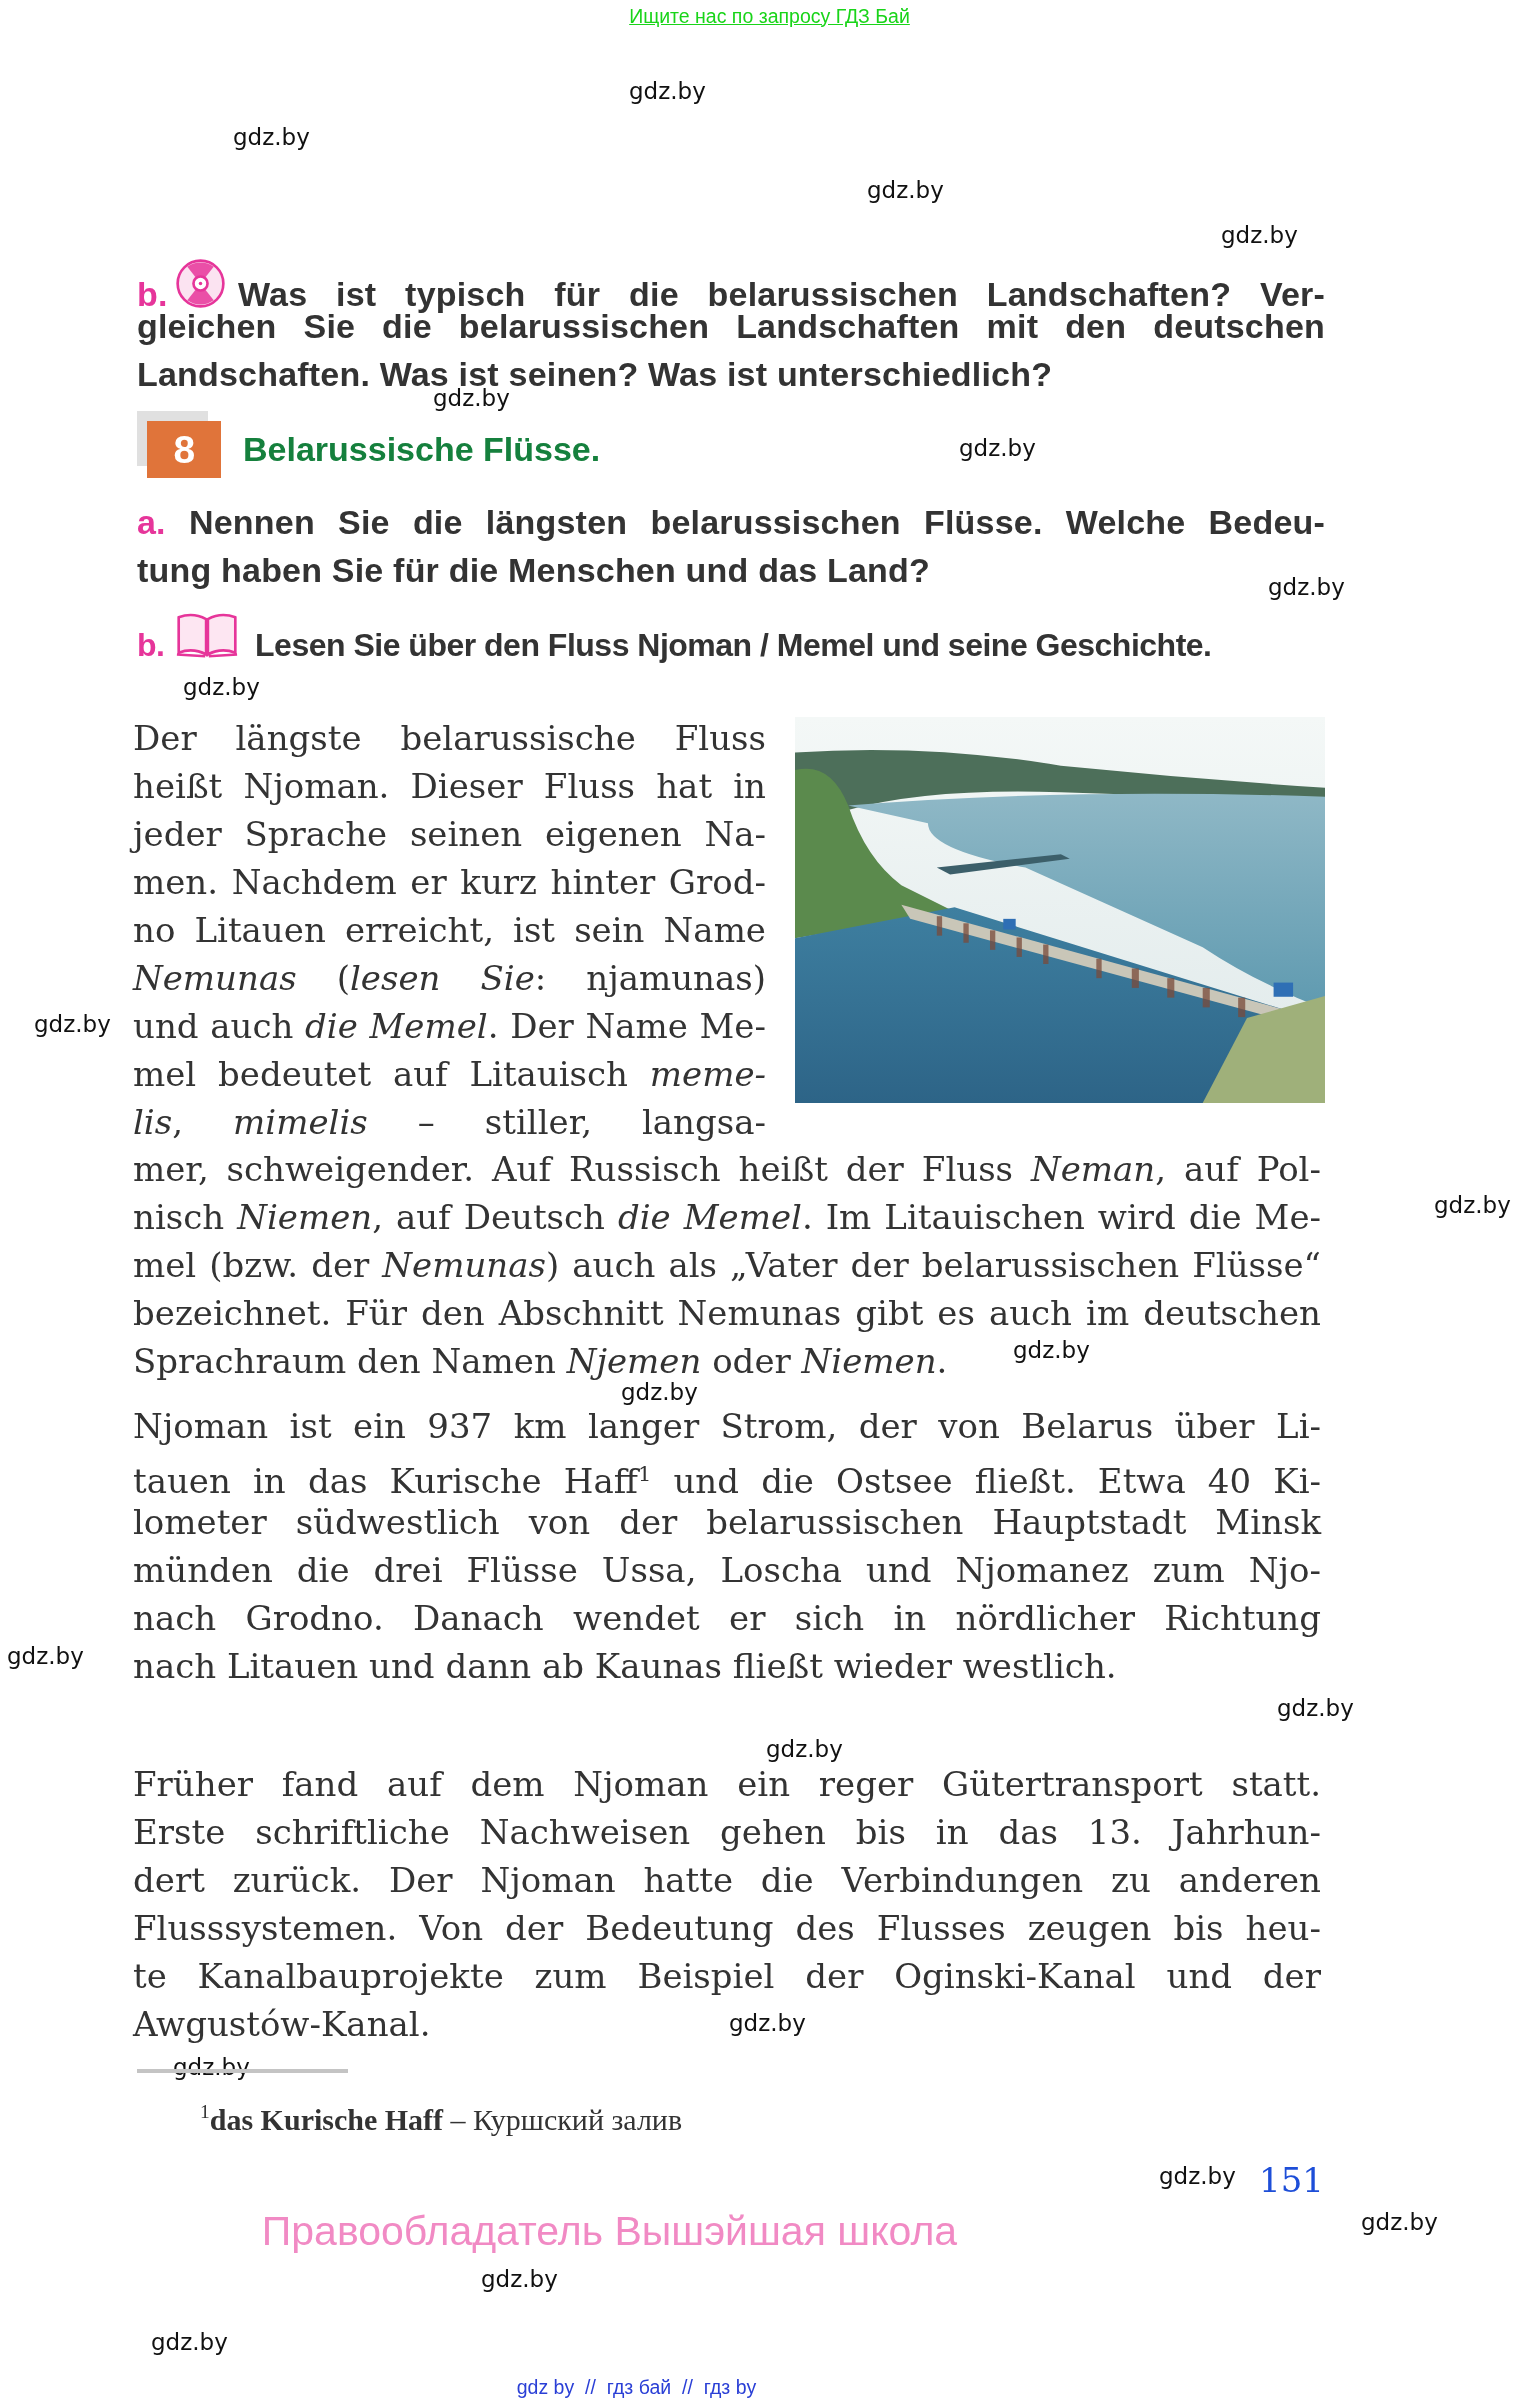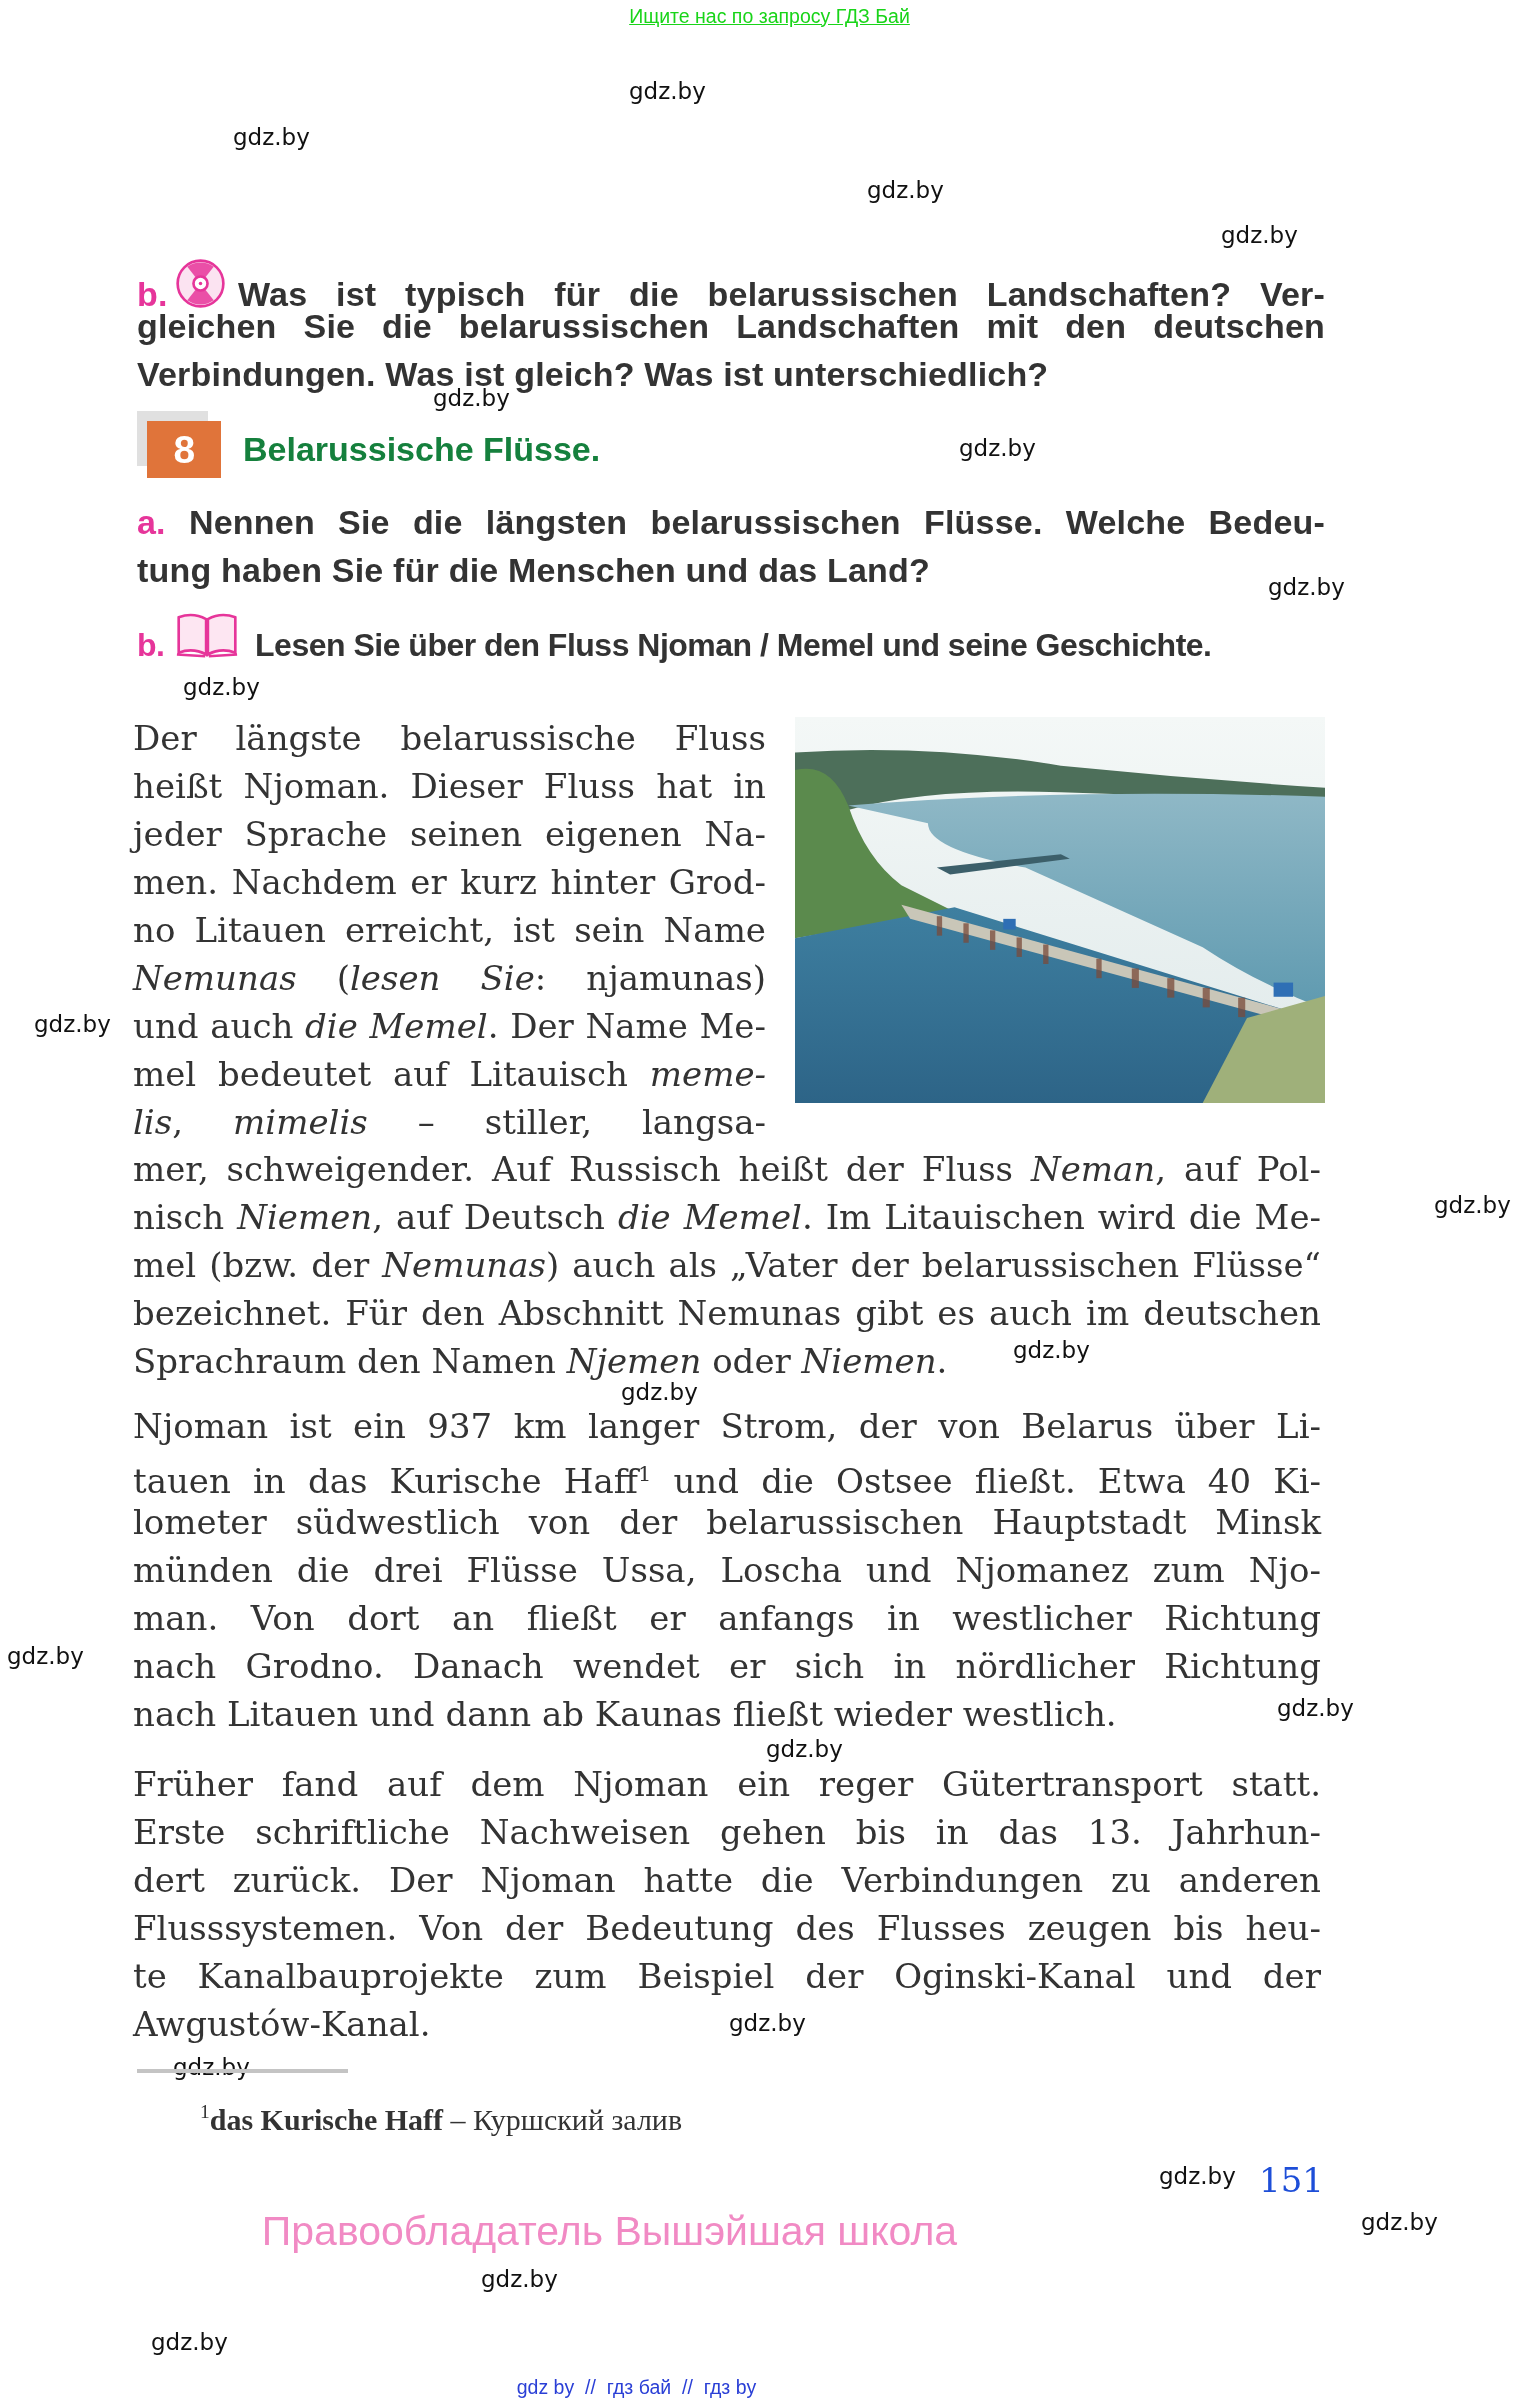--- a/index.html
+++ b/index.html
@@ -72,21 +72,21 @@
   <span class="line">
     <span class="mark">b.</span><span class="task-icon"><svg width="51" height="51" viewBox="0 0 58 58">
           <circle cx="29" cy="29" r="26" fill="#fbe3f1" stroke="#e6359a" stroke-width="3"></circle>
           <path d="M29 29 L14 10 A26 26 0 0 1 44 10 Z" fill="#e6359a" opacity="0.85"></path>
           <path d="M29 29 L44 48 A26 26 0 0 1 14 48 Z" fill="#e6359a" opacity="0.85"></path>
           <circle cx="29" cy="29" r="8" fill="#fff" stroke="#e6359a" stroke-width="3"></circle>
           <circle cx="29" cy="29" r="2" fill="#e6359a"></circle>
         </svg></span><span>Was ist typisch für die belarussischen Landschaften? Ver-</span>
   </span>
   <span class="line">gleichen Sie die belarussischen Landschaften mit den deutschen</span>
-  <span class="line last">Verbindungen. Was ist gleich? Was ist unterschiedlich?</span>
+  <span class="line last">Landschaften. Was ist seinen? Was ist unterschiedlich?</span>
 </div>
 
 <div class="abs ex-box">
   <div class="shadow"></div>
   <div class="num">8</div>
 </div>
 <div class="abs ex-title">Belarussische Flüsse.</div>
 
 <div class="abs task" style="top:502px;">
   <span class="line">
@@ -165,21 +165,20 @@
   <span class="line"><span>mel (bzw. der </span><i>Nemunas</i><span>) auch als „Vater der belarussischen Flüsse“</span></span>
   <span class="line">bezeichnet. Für den Abschnitt Nemunas gibt es auch im deutschen</span>
   <span class="line last"><span>Sprachraum den Namen </span><i>Njemen</i><span> oder </span><i>Niemen</i><span>.</span></span>
 </div>
 
 <div class="abs para serif" style="top:1402px; width:1188px;">
   <span class="line">Njoman ist ein 937 km langer Strom, der von Belarus über Li-</span>
   <span class="line"><span>tauen in das Kurische Haff</span><sup style="font-size:21px;">1</sup><span> und die Ostsee fließt. Etwa 40 Ki-</span></span>
   <span class="line">lometer südwestlich von der belarussischen Hauptstadt Minsk</span>
   <span class="line">münden die drei Flüsse Ussa, Loscha und Njomanez zum Njo-</span>
-  <span class="line">man. Von dort an fließt er anfangs in westlicher Richtung</span>
   <span class="line">nach Grodno. Danach wendet er sich in nördlicher Richtung</span>
   <span class="line last">nach Litauen und dann ab Kaunas fließt wieder westlich.</span>
 </div>
 
 <div class="abs para serif" style="top:1760px; width:1188px;">
   <span class="line">Früher fand auf dem Njoman ein reger Gütertransport statt.</span>
   <span class="line">Erste schriftliche Nachweisen gehen bis in das 13. Jahrhun-</span>
   <span class="line">dert zurück. Der Njoman hatte die Verbindungen zu anderen</span>
   <span class="line">Flusssystemen. Von der Bedeutung des Flusses zeugen bis heu-</span>
   <span class="line">te Kanalbauprojekte zum Beispiel der Oginski-Kanal und der</span>

